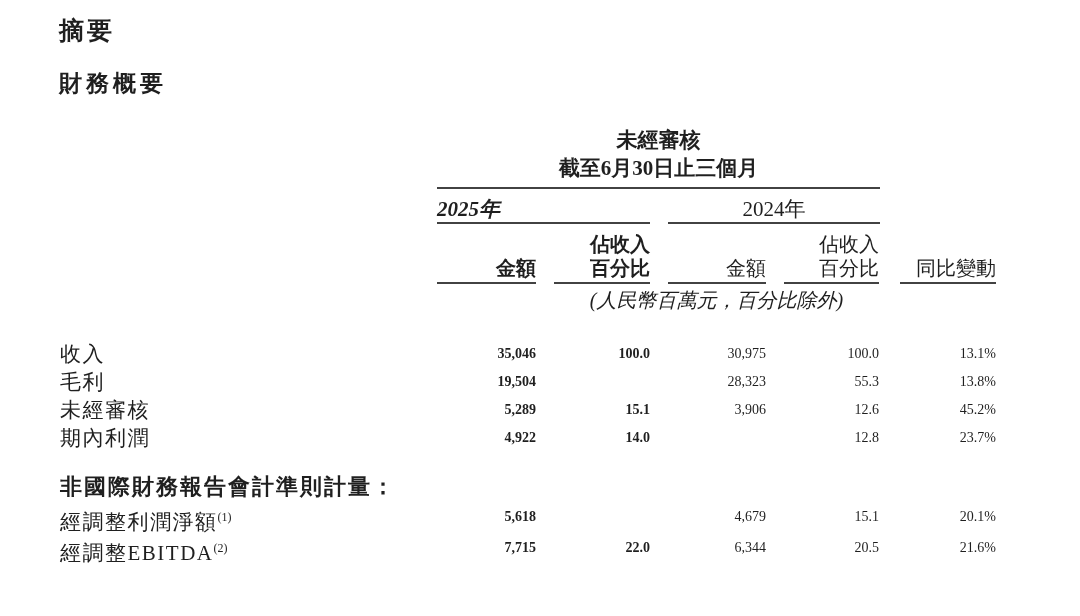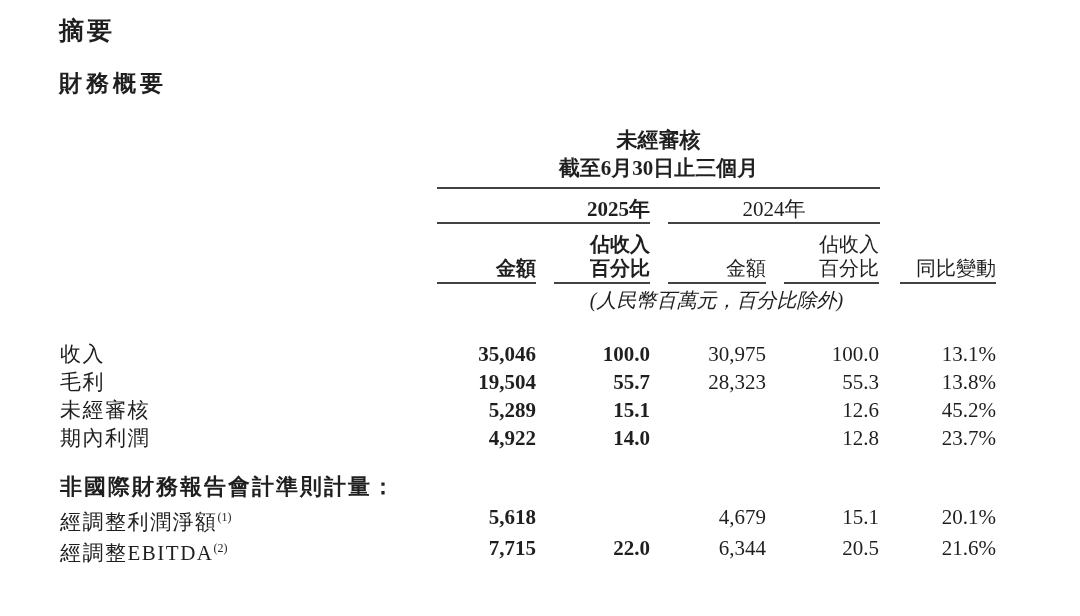--- a/index.html
+++ b/index.html
@@ -9,30 +9,30 @@
     font-family:"Liberation Serif","DejaVu Serif",serif;
   }
   .abs{position:absolute;}
   .sans{font-family:"Liberation Sans","DejaVu Sans",sans-serif;}
   .b{font-weight:bold;}
   
   .h-summary{left:59px;top:14px;font-size:25px;line-height:32px;letter-spacing:3px;font-weight:bold;}
   .h-finov{left:59px;top:68px;font-size:23px;line-height:30px;letter-spacing:4px;font-weight:bold;}
   
   .unaudited-box{left:437px;top:126px;width:443px;text-align:center;font-weight:bold;font-size:21px;line-height:28px;}
-  .year-2025{left:437px;top:196px;width:213px;text-align:right;font-size:21px;line-height:26px;font-weight:bold;}
+  .year-2025{left:437px;top:196px;width:213px;text-align:left;font-size:21px;line-height:26px;font-weight:bold;font-style:italic;}
   .year-2024{left:668px;top:196px;width:212px;text-align:center;font-size:21px;line-height:26px;}
   
   .rule{position:absolute;background:#424242;}
   .rule-top{left:437px;top:187px;width:443px;height:2px;}
   .rule-2025{left:437px;top:222px;width:213px;height:2px;}
   .rule-2024{left:668px;top:222px;width:212px;height:2px;}
   .rule-c{top:282px;height:1.5px;}
   
-  .cell{position:absolute;text-align:right;font-size:21px;line-height:28px;}
+  .cell{position:absolute;text-align:right;font-size:14px;line-height:28px;}
   .c1{left:437px;width:99px;}
   .c2{left:554px;width:96px;}
   .c3{left:668px;width:98px;}
   .c4{left:784px;width:95px;}
   .c5{left:900px;width:96px;}
   .h{font-size:20px;line-height:24px;}
   
   .unit-note{left:437px;top:287px;width:559px;text-align:center;font-style:italic;font-size:20px;line-height:26px;}
   
   .trow{position:absolute;left:0;width:1080px;height:28px;}
@@ -80,30 +80,30 @@
   <span class="cell c1 b">35,046</span>
   <span class="cell c2 b">100.0</span>
   <span class="cell c3">30,975</span>
   <span class="cell c4">100.0</span>
   <span class="cell c5">13.1%</span>
 </div>
 
 <div class="trow" style="top:368px">
   <span class="lbl">毛利</span>
   <span class="cell c1 b">19,504</span>
-  <span class="cell c2 b">55.7</span>
   <span class="cell c3">28,323</span>
   <span class="cell c4">55.3</span>
   <span class="cell c5">13.8%</span>
 </div>
 
 <div class="trow" style="top:396px">
   <span class="lbl">未經審核</span>
   <span class="cell c1 b">5,289</span>
   <span class="cell c2 b">15.1</span>
+  <span class="cell c3">3,906</span>
   <span class="cell c4">12.6</span>
   <span class="cell c5">45.2%</span>
 </div>
 
 <div class="trow" style="top:424px">
   <span class="lbl">期內利潤</span>
   <span class="cell c1 b">4,922</span>
   <span class="cell c2 b">14.0</span>
   <span class="cell c4">12.8</span>
   <span class="cell c5">23.7%</span>

